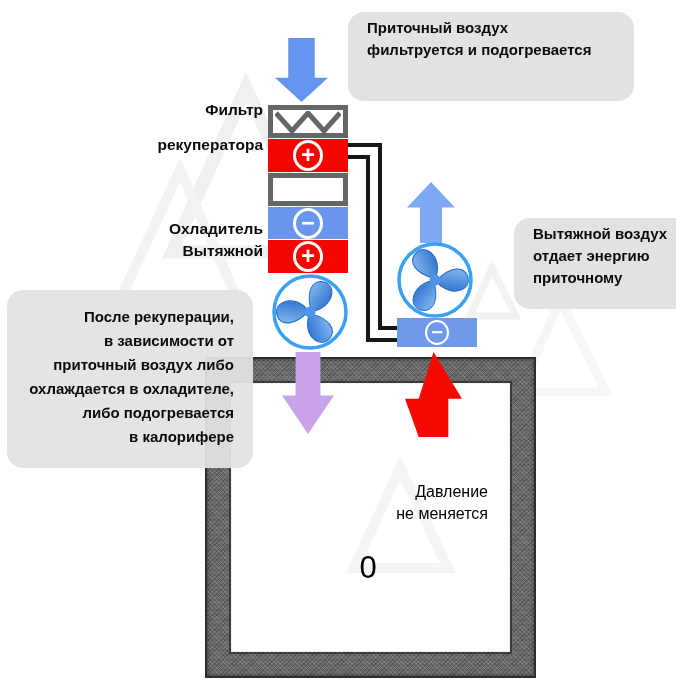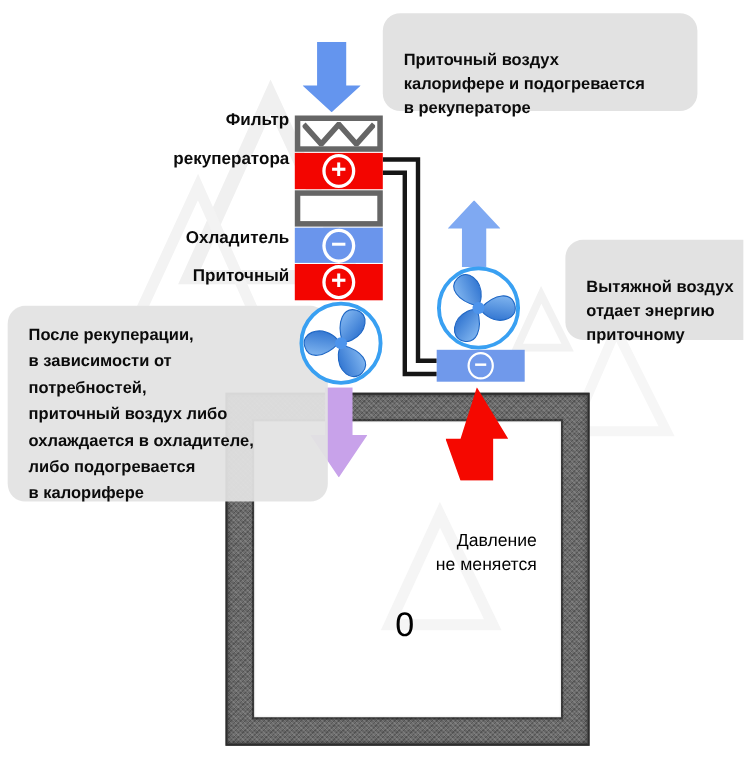--- a/index.html
+++ b/index.html
@@ -21,46 +21,46 @@
          box-shadow:inset 0 0 5px rgba(0,0,0,.45);}
   .house-inner{position:absolute;left:24px;top:24px;right:24px;bottom:24px;background:#ffffff;
          box-shadow:0 0 0 2px rgba(20,20,20,.55), inset 0 0 2px rgba(0,0,0,.2);}
   .house-text{position:absolute;left:248px;top:481px;width:240px;z-index:4;text-align:right;
          font-size:16px;line-height:21.5px;font-weight:400;color:#000;}
   .house-zero{position:absolute;left:248px;top:550px;width:240px;z-index:4;text-align:center;
          font-size:31px;font-weight:400;color:#000;}
 
   
   .callout{position:absolute;background:#e2e2e2;border-radius:16px;box-sizing:border-box;
-         font-weight:700;font-size:15px;line-height:22px;color:#0b0b0b;padding:32px 19px;z-index:6;}
+         font-weight:700;font-size:15px;line-height:22px;color:#0b0b0b;padding:5px 19px;z-index:6;}
   .callout div{white-space:nowrap;}
   #callout-supply{left:348px;top:12px;width:286px;height:89px;}
   #callout-exhaust{left:482px;top:218px;width:186px;height:91px;margin-left:32px;}
-  #callout-after{left:7px;top:278px;width:291px;height:178px;line-height:24px;
-         background:rgba(226,226,226,.94);padding-top:15px;z-index:5;}
+  #callout-after{left:7px;top:290px;width:246px;height:178px;line-height:24px;
+         background:rgba(226,226,226,.94);padding-top:15px;z-index:5;text-align:right;}
 
   
   .unit{position:absolute;left:268px;width:80px;box-sizing:border-box;z-index:7;
         display:flex;align-items:center;justify-content:center;}
   .unit.outlined{background:#fff;border:5px solid #666;}
   #unit-filter{top:105px;height:33px;}
   #unit-hx{top:139px;height:33px;background:#f30500;}
   #unit-mid{top:173px;height:33px;}
   #unit-cooler{top:207px;height:32px;background:#6a95ec;}
   #unit-heater{top:240px;height:33px;background:#f30500;}
   .sign{width:24px;height:24px;border:3px solid #fff;border-radius:50%;color:#fff;
         display:flex;align-items:center;justify-content:center;
         font-weight:700;font-size:24px;line-height:22px;padding-bottom:1px;box-sizing:content-box;}
 
   
   .lbl{position:absolute;right:413px;text-align:right;font-weight:700;font-size:15.5px;
        line-height:16.5px;white-space:nowrap;z-index:7;color:#0b0b0b;}
   #lbl-filter{top:102px;}
   #lbl-hx{top:137px;}
-  #lbl-cooler{top:209px;}
+  #lbl-cooler{top:221px;}
   #lbl-heater{top:243px;}
 
   
   .arrow{position:absolute;z-index:5;}
   #arrow-supply{left:275px;top:38px;width:53px;height:64px;background:#6495ee;
       clip-path:polygon(25% 0,75% 0,75% 62%,100% 62%,50% 100%,0 62%,25% 62%);}
   #arrow-exhaust-up{left:407px;top:182px;width:48px;height:61px;background:#7fa9f2;
       clip-path:polygon(50% 0,100% 42%,73% 42%,73% 100%,27% 100%,27% 42%,0 42%);}
   #arrow-purple{left:282px;top:352px;width:52px;height:82px;background:#c8a2ea;z-index:4;
       clip-path:polygon(26% 0,74% 0,74% 53%,100% 53%,50% 100%,0 53%,26% 53%);}
@@ -101,21 +101,20 @@
     <div>не меняется</div>
   </div>
   <div class="house-zero">0</div>
 
   <div class="arrow" id="arrow-purple"></div>
   <div class="arrow" id="arrow-red"></div>
 
   <div class="callout" id="callout-after">
     <div>После рекуперации,</div>
     <div>в зависимости от</div>
-    <div>потребностей,</div>
     <div>приточный воздух либо</div>
     <div>охлаждается в охладителе,</div>
     <div>либо подогревается</div>
     <div>в калорифере</div>
   </div>
 
   <svg class="pipes" width="676" height="691">
     <path d="M348 145 H380 V328 H397" stroke="#161616" stroke-width="4" fill="none"></path>
     <path d="M348 157 H368 V340 H397" stroke="#161616" stroke-width="4" fill="none"></path>
   </svg>
@@ -134,21 +133,21 @@
   </div>
   <div class="unit" id="unit-heater">
     <div class="sign">+</div>
   </div>
 
   <div class="lbl" id="lbl-filter">Фильтр</div>
   <div class="lbl" id="lbl-hx">
     <div>рекуператора</div>
   </div>
   <div class="lbl" id="lbl-cooler">Охладитель</div>
-  <div class="lbl" id="lbl-heater">Приточный</div>
+  <div class="lbl" id="lbl-heater">Вытяжной</div>
 
   <div id="exhaust-unit">
     <div class="sign">−</div>
   </div>
 
   <svg class="fan" id="fan-supply" width="80" height="80" viewBox="0 0 80 80">
     <defs>
       <linearGradient id="bladeG1" x1="0" y1="0" x2="1" y2="1">
         <stop offset="0" stop-color="#8fc1f5"></stop>
           <stop offset="1" stop-color="#1b63c8"></stop>
@@ -177,22 +176,21 @@
       <path d="M41 38 C 36 20 42 7 54 10 C 66 13 64 30 50 37 C 46 39 43 39 41 38 Z" transform="rotate(300 40 40)"></path>
     </g>
     <circle cx="40" cy="40" r="5.5" fill="#4d94ec"></circle>
   </svg>
 
   <div class="arrow" id="arrow-supply"></div>
   <div class="arrow" id="arrow-exhaust-up"></div>
 
   <div class="callout" id="callout-supply">
     <div>Приточный воздух</div>
-    <div>калорифере и подогревается</div>
-    <div>в рекуператоре</div>
+    <div>фильтруется и подогревается</div>
   </div>
 
   <div class="callout" id="callout-exhaust">
     <div>Вытяжной воздух</div>
     <div>отдает энергию</div>
     <div>приточному</div>
   </div>
 
 </div>
 

